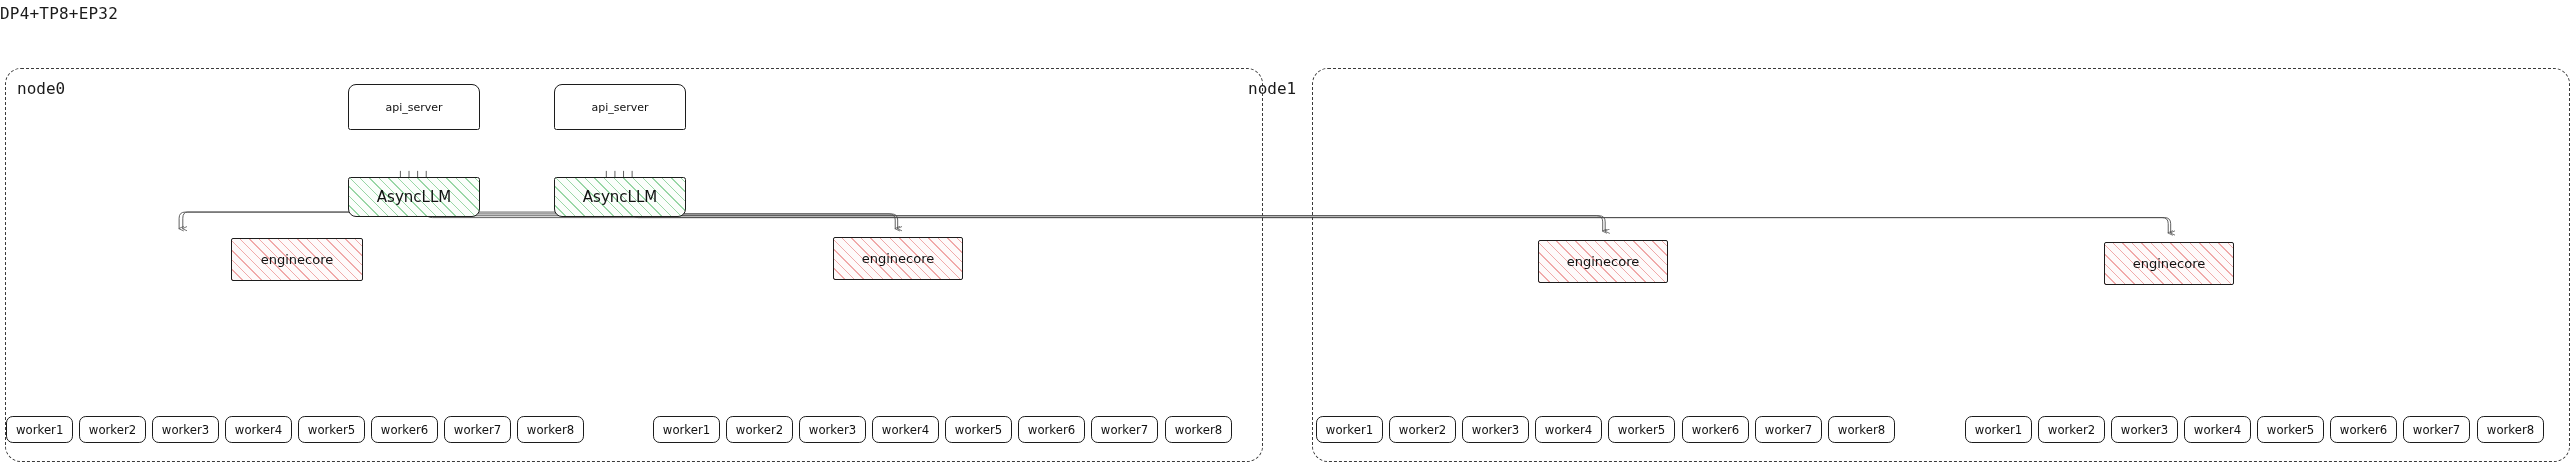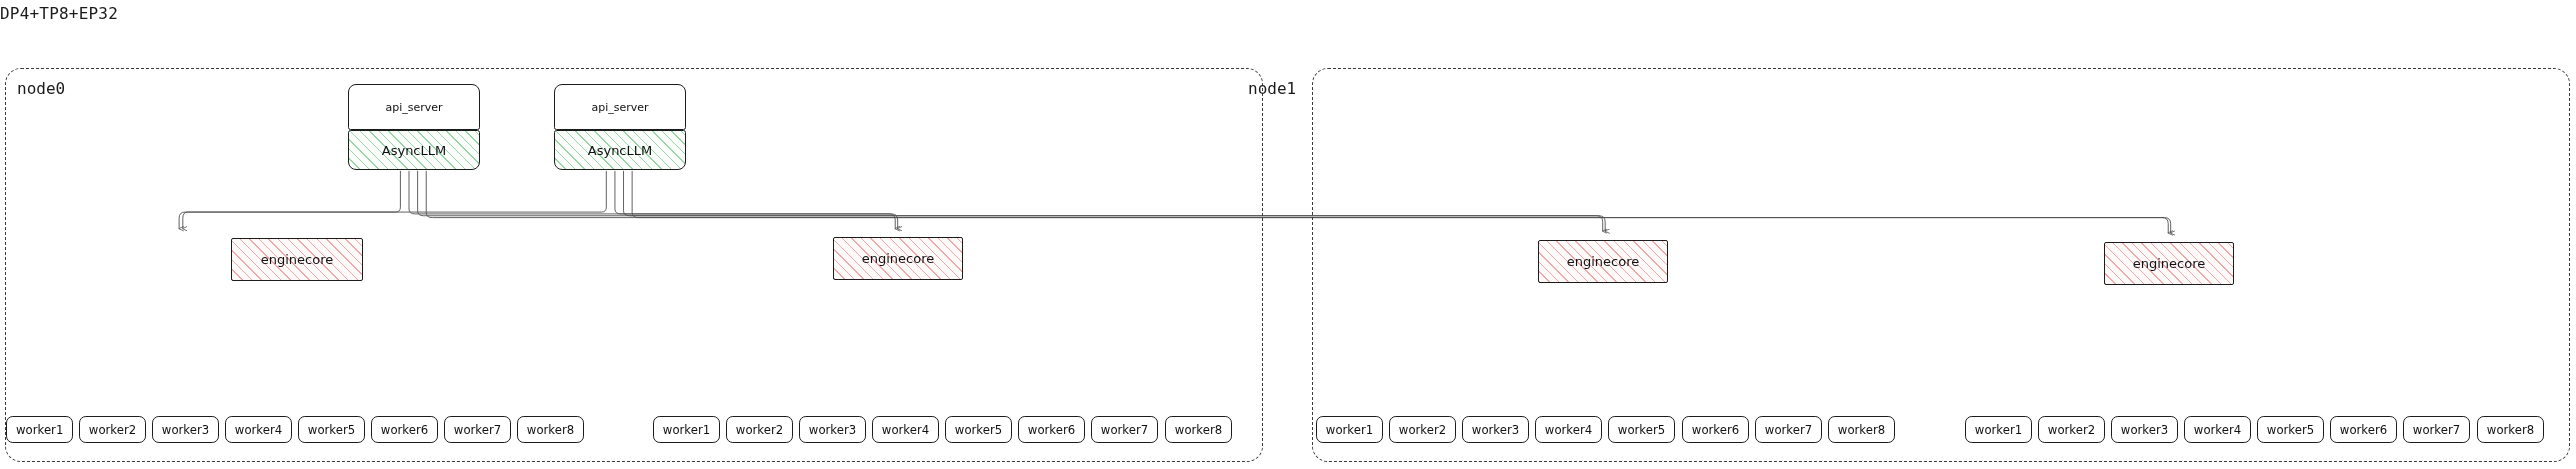--- a/index.html
+++ b/index.html
@@ -20,24 +20,24 @@
         box-sizing:border-box;background:transparent;}
   .node-label{position:absolute;font-size:16px;color:#1a1a1a;white-space:nowrap;
               font-family:"DejaVu Sans Mono","Liberation Mono",monospace;}
 
   
   .box{position:absolute;box-sizing:border-box;border:1.5px solid #1c1c1c;
        display:flex;align-items:center;justify-content:center;
        color:#111;white-space:nowrap;}
 
   .box-api{background:#ffffff;border-radius:8px 8px 2.5px 2.5px;font-size:11px;}
-  .box-async{border-radius:2.5px 2.5px 8px 8px;font-size:13px;
+  .box-async{border-radius:2.5px 2.5px 8px 8px;font-size:15px;
              background-color:#fbfefb;
              background-image:repeating-linear-gradient(45deg,
-               rgba(72,182,96,.55) 0 1px, rgba(0,0,0,0) 1px 6.8px);}
+               rgba(72,182,96,.55) 0 1px, rgba(0,0,0,0) 1px 6.8px);margin-top:47px;}
   .box-core{border-radius:2px;font-size:13px;
             background-color:#fefafa;
             background-image:repeating-linear-gradient(45deg,
               rgba(232,120,120,.62) 0 1px, rgba(0,0,0,0) 1px 6.8px);}
   .box-worker{background:#ffffff;border-radius:6.8px;font-size:11.7px;
               border-width:1.4px;}
 
   
   #edges{position:absolute;left:0;top:0;width:2576px;height:469px;
          pointer-events:none;overflow:visible;}

